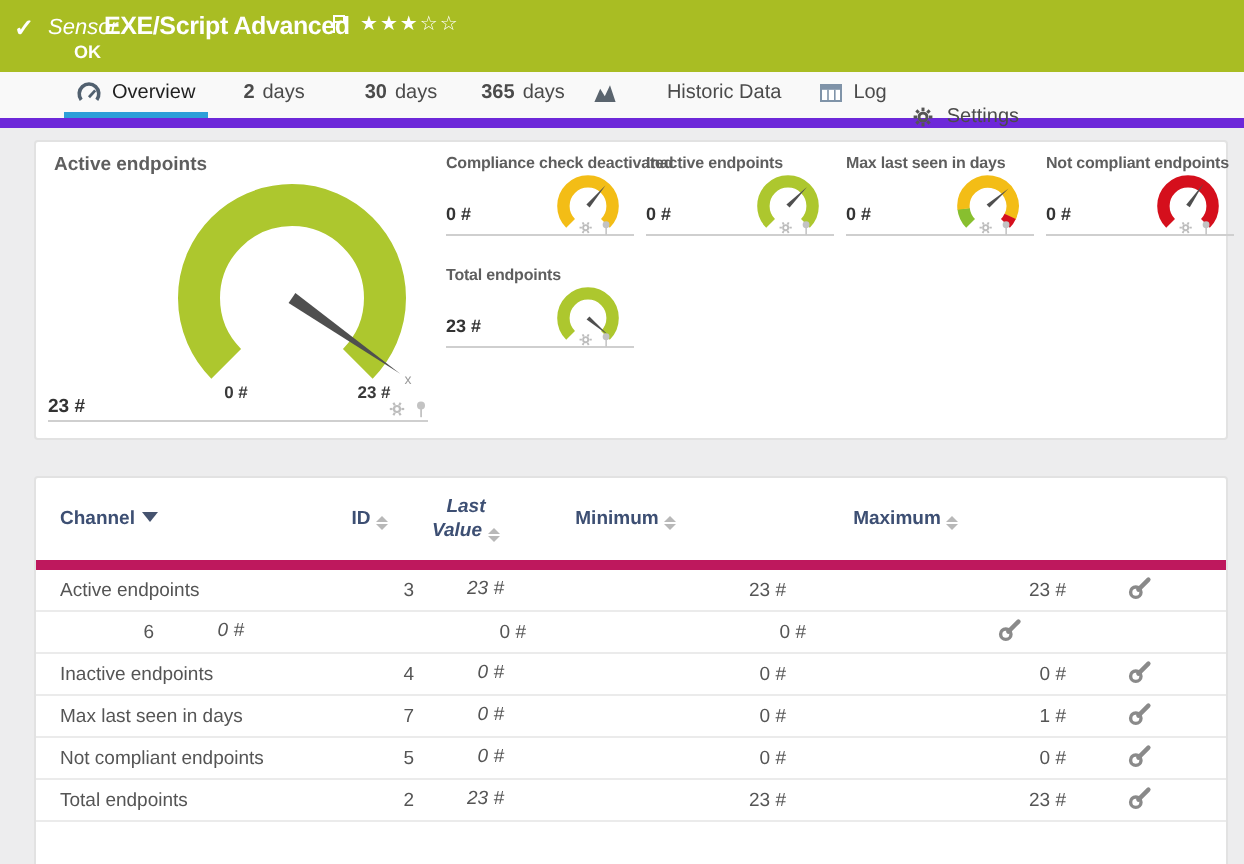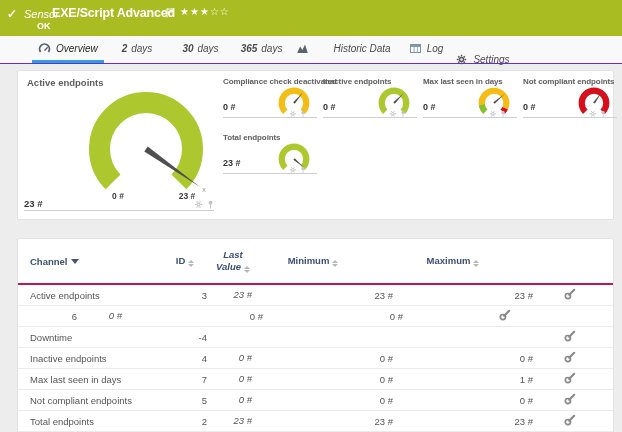--- a/index.html
+++ b/index.html
@@ -15,21 +15,21 @@
   .header{position:absolute;left:0;top:0;right:0;height:36px;background:var(--header-bg);}
   .hdr-check{position:absolute;left:7px;top:7px;color:#fff;font-size:12px;font-weight:bold;}
   .hdr-kind{position:absolute;left:24px;top:8px;color:#fff;font-style:italic;font-size:11px;}
   .hdr-title{position:absolute;left:52px;top:6px;color:#fff;font-weight:bold;font-size:12.5px;letter-spacing:-0.2px;}
   .hdr-flag{position:absolute;left:166px;top:4px;}
   .hdr-stars{position:absolute;left:180px;top:6px;color:#fff;font-size:10px;letter-spacing:1px;cursor:pointer;}
   .hdr-status{position:absolute;left:37px;top:21px;color:#fff;font-weight:bold;font-size:9px;}
 
   
   .tabbar{position:absolute;left:0;top:36px;right:0;height:28px;background:#f9f9f9;
-          border-bottom:1px solid #6d28d9;display:flex;align-items:stretch;font-style:italic;}
+          border-bottom:5px solid #6d28d9;display:flex;align-items:stretch;}
   .tab{display:flex;align-items:center;gap:5px;padding:0 6px;font-size:10px;color:#4b4b4b;
        cursor:pointer;border-bottom:3px solid transparent;}
   .tab b{font-weight:bold;margin-right:-1px;}
   .tab.active{border-bottom-color:var(--accent);color:#1f1f1f;}
   .tab svg{display:block;}
 
   
   .gpanel{position:absolute;left:17px;top:70px;width:597px;height:150px;background:#fff;
           border:1px solid #e2e2e2;border-radius:2px;}
   .g-title{position:absolute;font-size:9.5px;font-weight:bold;color:#5e5e5e;white-space:nowrap;}
@@ -47,21 +47,21 @@
   .sblock{position:absolute;width:94px;height:46px;}
   .sblock .g-title{left:0;top:0;font-size:8px;letter-spacing:-0.1px;}
   .sblock svg.sg{position:absolute;left:52px;top:8px;}
   .sblock .g-value{left:0;top:25px;font-size:9px;}
   .sblock .g-line{left:0;right:0;top:40px;}
   .sblock .g-icons{left:66px;top:33px;transform:scale(.85);transform-origin:left top;}
 
   
   .tpanel{position:absolute;left:17px;top:238px;width:597px;height:200px;background:#fff;
           border:1px solid #e2e2e2;border-radius:2px;}
-  .thead{display:flex;align-items:center;height:46px;padding:0 10px 0 12px;border-bottom:2px solid #be185d;}
+  .thead{display:flex;align-items:center;height:46px;padding:0 10px 0 12px;border-bottom:5px solid #be185d;}
   .hc{font-size:9.5px;font-weight:bold;color:var(--thead);cursor:pointer;}
   .trow{display:flex;align-items:center;height:21px;padding:0 10px 0 12px;
         border-bottom:1px solid #ebebeb;font-size:9.5px;color:#555;}
   .c-channel{width:130px;text-align:left;}
   .c-id{width:50px;}
   .c-last{width:46px;line-height:1.2;font-style:italic;}
   .c-min,.c-max{width:140px;}
   .c-action{flex:1;text-align:center;}
   .hc.c-id,.hc.c-last{text-align:center;}
   .hc.c-min,.hc.c-max{text-align:center;padding-right:26px;}
@@ -338,33 +338,20 @@
         <div class="v c-min">0 #</div>
         <div class="v c-max">0 #</div>
         <div class="c-action">
        <button class="wrench-btn"><svg width="12" height="12" viewBox="0 0 12 12">
               <line x1="5.2" y1="6.8" x2="10.2" y2="1.8" stroke="#8a8a8a" stroke-width="2.2" stroke-linecap="round"></line>
               <circle cx="3.9" cy="8.1" r="2.6" fill="none" stroke="#8a8a8a" stroke-width="1.7"></circle>
             </svg></button>
      </div>
       </div>
       <div class="trow">
-        <div class="v c-channel">Downtime</div>
-        <div class="v c-id">-4</div>
-        <div class="v c-last"></div>
-        <div class="v c-min"></div>
-        <div class="v c-max"></div>
-        <div class="c-action">
-       <button class="wrench-btn"><svg width="12" height="12" viewBox="0 0 12 12">
-              <line x1="5.2" y1="6.8" x2="10.2" y2="1.8" stroke="#8a8a8a" stroke-width="2.2" stroke-linecap="round"></line>
-              <circle cx="3.9" cy="8.1" r="2.6" fill="none" stroke="#8a8a8a" stroke-width="1.7"></circle>
-            </svg></button>
-     </div>
-      </div>
-      <div class="trow">
         <div class="v c-channel">Inactive endpoints</div>
         <div class="v c-id">4</div>
         <div class="v c-last">0 #</div>
         <div class="v c-min">0 #</div>
         <div class="v c-max">0 #</div>
         <div class="c-action">
        <button class="wrench-btn"><svg width="12" height="12" viewBox="0 0 12 12">
               <line x1="5.2" y1="6.8" x2="10.2" y2="1.8" stroke="#8a8a8a" stroke-width="2.2" stroke-linecap="round"></line>
               <circle cx="3.9" cy="8.1" r="2.6" fill="none" stroke="#8a8a8a" stroke-width="1.7"></circle>
             </svg></button>

